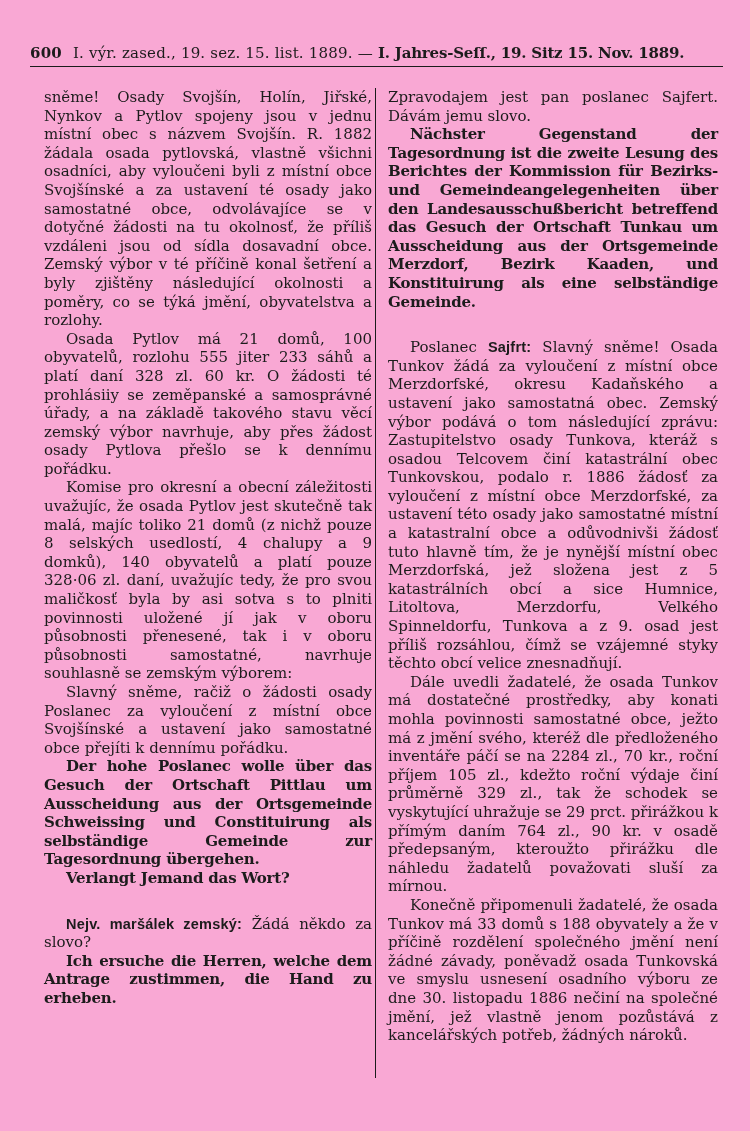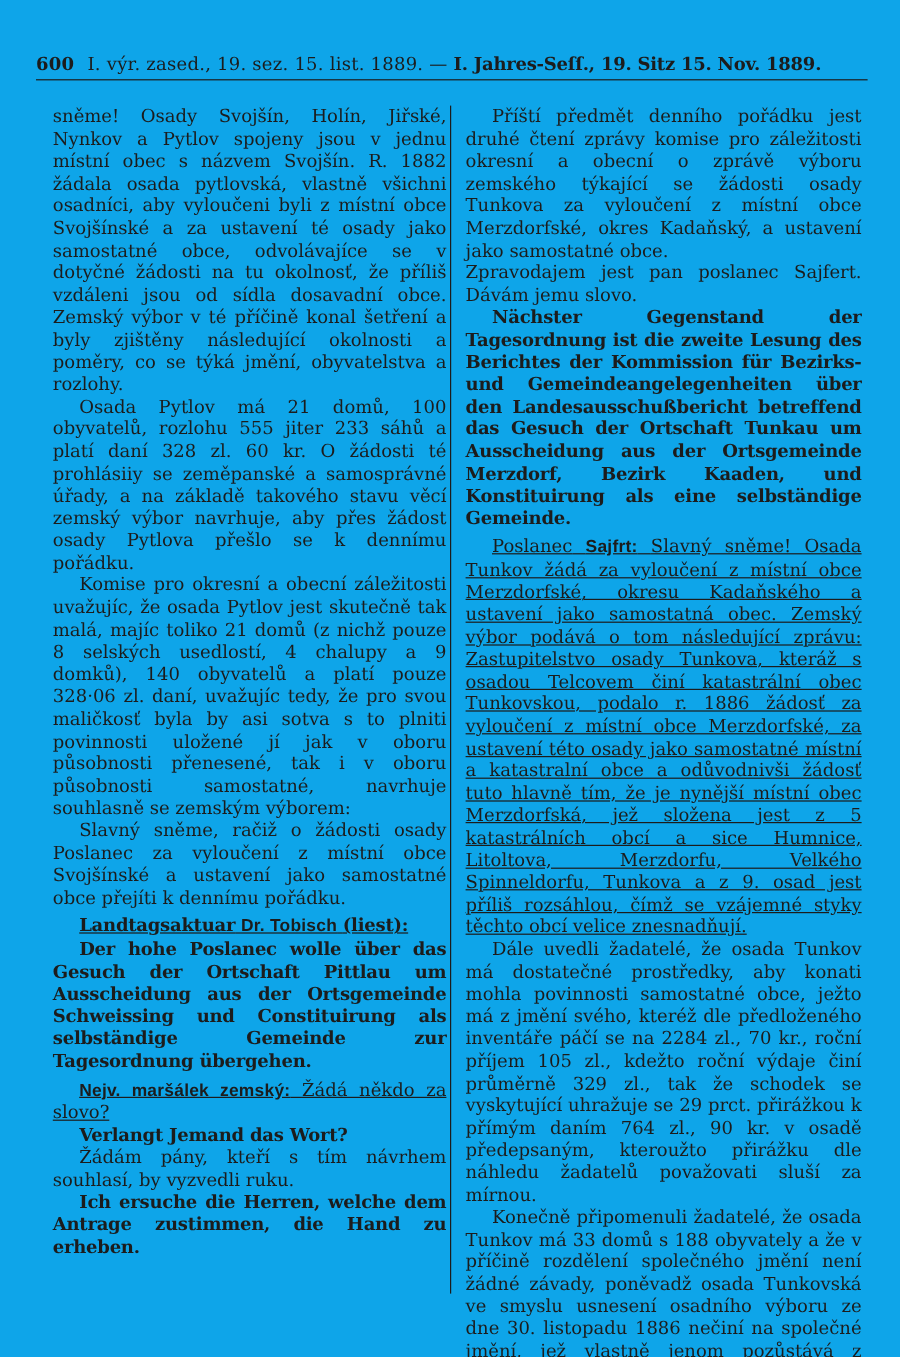--- a/index.html
+++ b/index.html
@@ -5,21 +5,21 @@
   html, body {
     margin: 0;
     padding: 0;
     background: #e8e7e4;
   }
   .page {
     position: relative;
     width: 750px;
     height: 1131px;
     margin: 0 auto;
-    background: #0ea5e9;
+    background: #f9a8d4;
     overflow: hidden;
     color: #1c1c1c;
     font-family: "DejaVu Serif", serif;
   }
   
   .header {
     position: absolute;
     left: 30px;
     top: 44px;
     width: 693px;
@@ -55,21 +55,21 @@
     top: 88px;
     width: 0;
     height: 990px;
     border-left: 1.6px solid #1c1c1c;
   }
   
   p.para {
     margin: 0;
   }
   p.ind { text-indent: 22px; }
-  p.gap { margin-top: 5px; text-decoration: underline; }
+  p.gap { margin-top: 27px; }
   
   .frak {
     font-weight: bold;
     letter-spacing: -0.2px;
   }
   
   .speaker {
     font-family: "Liberation Sans", sans-serif;
     font-weight: bold;
     font-size: 14.5px;
@@ -90,32 +90,29 @@
   <div class="header-rule"></div>
 
   <div class="column-divider"></div>
 
   <div class="column column-left">
     <p class="para">sněme! Osady Svojšín, Holín, Jiřské, Nynkov a Pytlov spojeny jsou v jednu místní obec s názvem Svojšín. R. 1882 žádala osada pytlovská, vlastně všichni osadníci, aby vyloučeni byli z místní obce Svojšínské a za ustavení té osady jako samostatné obce, odvolávajíce se v dotyčné žádosti na tu okolnosť, že příliš vzdáleni jsou od sídla dosavadní obce. Zemský výbor v té příčině konal šetření a byly zjištěny následující okolnosti a poměry, co se týká jmění, obyvatelstva a rozlohy.</p>
     <p class="para ind">Osada Pytlov má 21 domů, 100 obyvatelů, rozlohu 555 jiter 233 sáhů a platí daní 328 zl. 60 kr. O žádosti té prohlásiiy se zeměpanské a samosprávné úřady, a na základě takového stavu věcí zemský výbor navrhuje, aby přes žádost osady Pytlova přešlo se k dennímu pořádku.</p>
     <p class="para ind">Komise pro okresní a obecní záležitosti uvažujíc, že osada Pytlov jest skutečně tak malá, majíc toliko 21 domů (z nichž pouze 8 selských usedlostí, 4 chalupy a 9 domků), 140 obyvatelů a platí pouze 328·06 zl. daní, uvažujíc tedy, že pro svou maličkosť byla by asi sotva s to plniti povinnosti uložené jí jak v oboru působnosti přenesené, tak i v oboru působnosti samostatné, navrhuje souhlasně se zemským výborem:</p>
     <p class="para ind">Slavný sněme, račiž o žádosti osady Poslanec za vyloučení z místní obce Svojšínské a ustavení jako samostatné obce přejíti k dennímu pořádku.</p>
 
-    <p class="para ind gap"><span class="frak">Landtagsaktuar</span> <span class="speaker">Dr. Tobisch</span> <span class="frak">(liest):</span></p>
     <p class="para ind frak">Der hohe Poslanec wolle über das Gesuch der Ortschaft Pittlau um Ausscheidung aus der Ortsgemeinde Schweissing und Constituirung als selbständige Gemeinde zur Tagesordnung übergehen.</p>
 
+    <p class="para ind frak">Verlangt Jemand das Wort?</p>
     <p class="para ind gap"><span class="speaker">Nejv. maršálek zemský:</span> <span>Žádá někdo za slovo?</span></p>
-    <p class="para ind frak">Verlangt Jemand das Wort?</p>
-    <p class="para ind">Žádám pány, kteří s tím návrhem souhlasí, by vyzvedli ruku.</p>
     <p class="para ind frak">Ich ersuche die Herren, welche dem Antrage zustimmen, die Hand zu erheben.</p>
 
   </div>
 
   <div class="column column-right">
-    <p class="para ind">Příští předmět denního pořádku jest druhé čtení zprávy komise pro záležitosti okresní a obecní o zprávě výboru zemského týkající se žádosti osady Tunkova za vyloučení z místní obce Merzdorfské, okres Kadaňský, a ustavení jako samostatné obce.</p>
     <p class="para">Zpravodajem jest pan poslanec Sajfert. Dávám jemu slovo.</p>
     <p class="para ind frak">Nächster Gegenstand der Tagesordnung ist die zweite Lesung des Berichtes der Kommission für Bezirks- und Gemeindeangelegenheiten über den Landesausschußbericht betreffend das Gesuch der Ortschaft Tunkau um Ausscheidung aus der Ortsgemeinde Merzdorf, Bezirk Kaaden, und Konstituirung als eine selbständige Gemeinde.</p>
 
     <p class="para ind gap"><span>Poslanec</span> <span class="speaker">Sajfrt:</span> <span>Slavný sněme! Osada Tunkov žádá za vyloučení z místní obce Merzdorfské, okresu Kadaňského a ustavení jako samostatná obec. Zemský výbor podává o tom následující zprávu: Zastupitelstvo osady Tunkova, kteráž s osadou Telcovem činí katastrální obec Tunkovskou, podalo r. 1886 žádosť za vyloučení z místní obce Merzdorfské, za ustavení této osady jako samostatné místní a katastralní obce a odůvodnivši žádosť tuto hlavně tím, že je nynější místní obec Merzdorfská, jež složena jest z 5 katastrálních obcí a sice Humnice, Litoltova, Merzdorfu, Velkého Spinneldorfu, Tunkova a z 9. osad jest příliš rozsáhlou, čímž se vzájemné styky těchto obcí velice znesnadňují.</span></p>
     <p class="para ind">Dále uvedli žadatelé, že osada Tunkov má dostatečné prostředky, aby konati mohla povinnosti samostatné obce, ježto má z jmění svého, kteréž dle předloženého inventáře páčí se na 2284 zl., 70 kr., roční příjem 105 zl., kdežto roční výdaje činí průměrně 329 zl., tak že schodek se vyskytující uhražuje se 29 prct. přirážkou k přímým daním 764 zl., 90 kr. v osadě předepsaným, kteroužto přirážku dle náhledu žadatelů považovati sluší za mírnou.</p>
     <p class="para ind"><span>Konečně připomenuli žadatelé, že osada Tunkov má 33 domů s 188 obyvately a že v příčině rozdělení společného jmění není žádné závady, poněvadž osada Tunkovská ve smyslu usnesení osadního výboru ze dne 30. listopadu 1886 nečiní na společné jmění, jež vlastně jenom pozůstává z kancelářských potřeb, žádných nároků.</span> </p>
   </div>
 
 </div>
 

